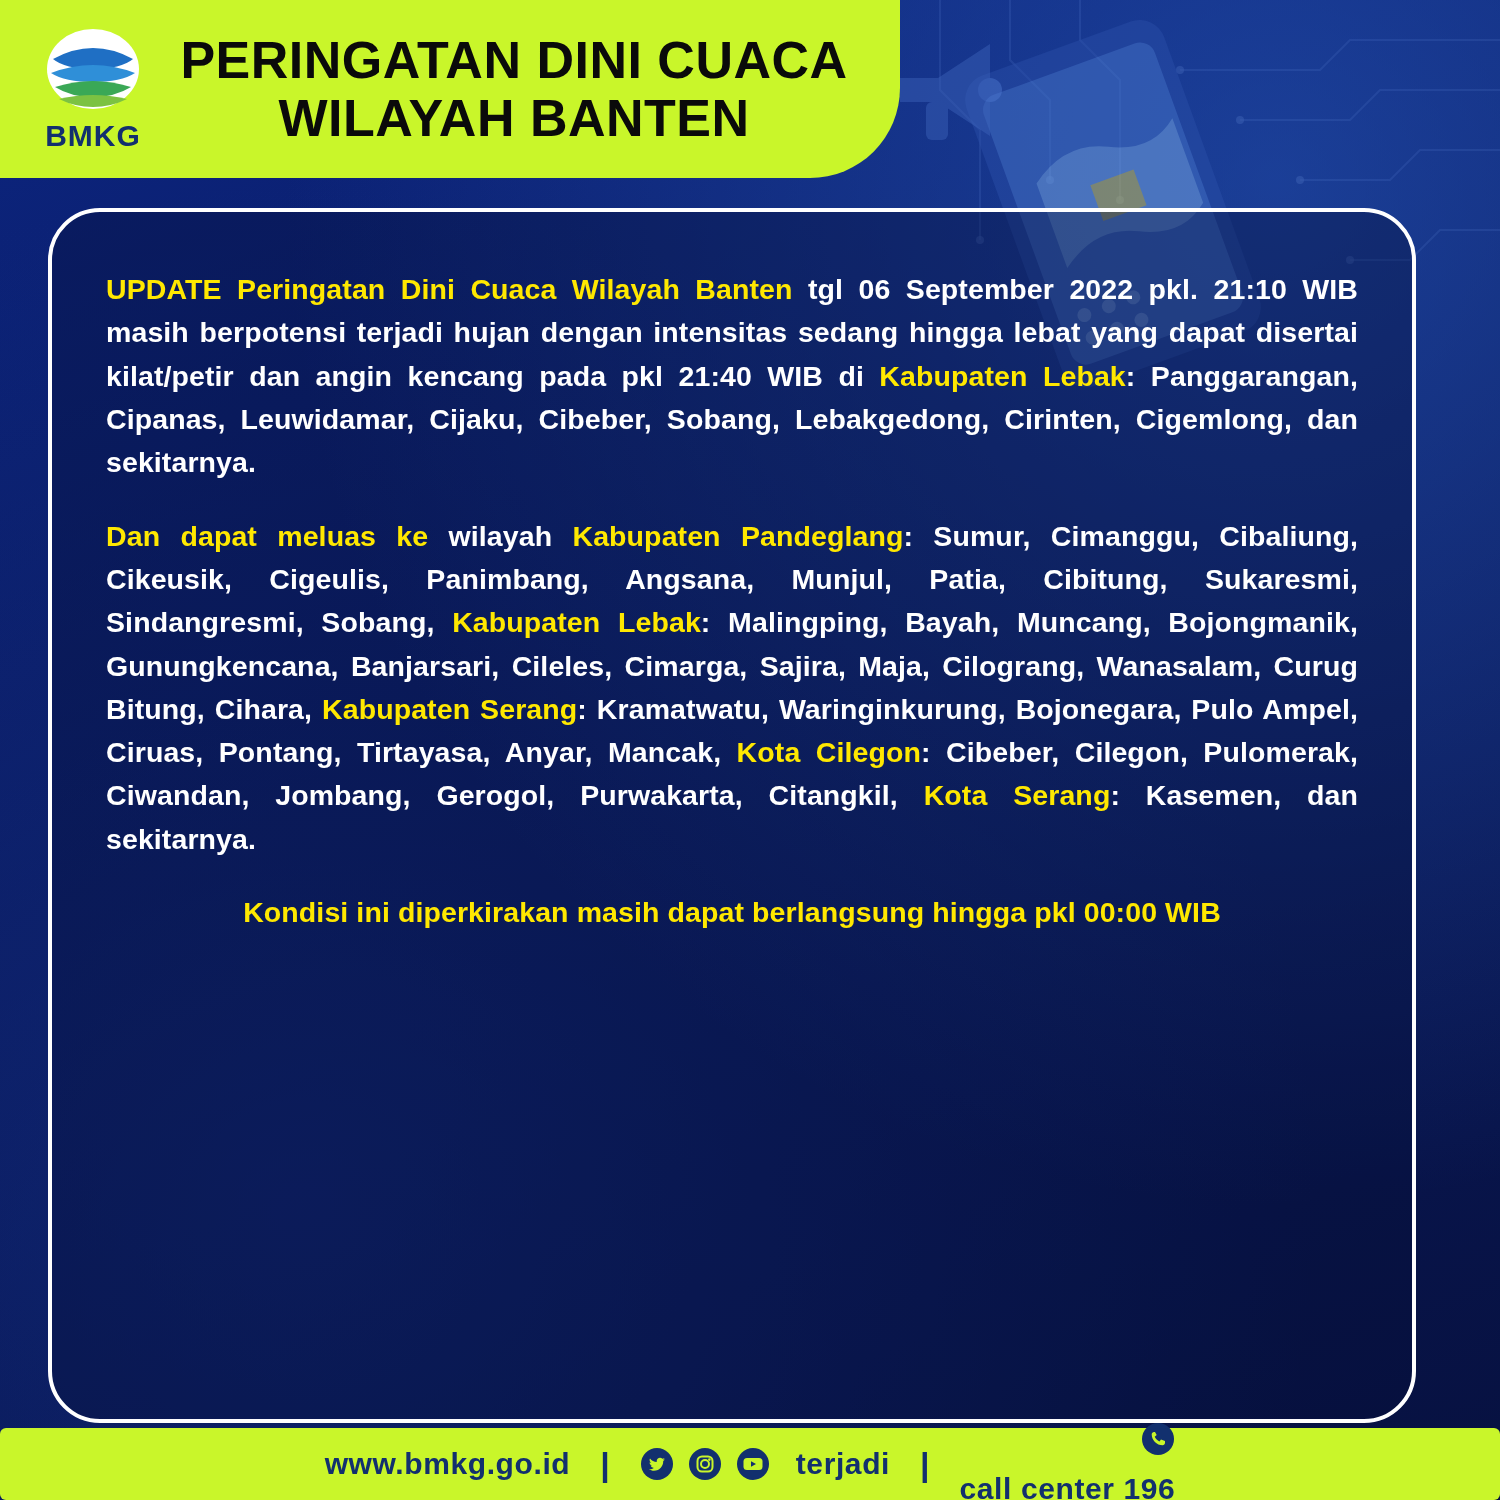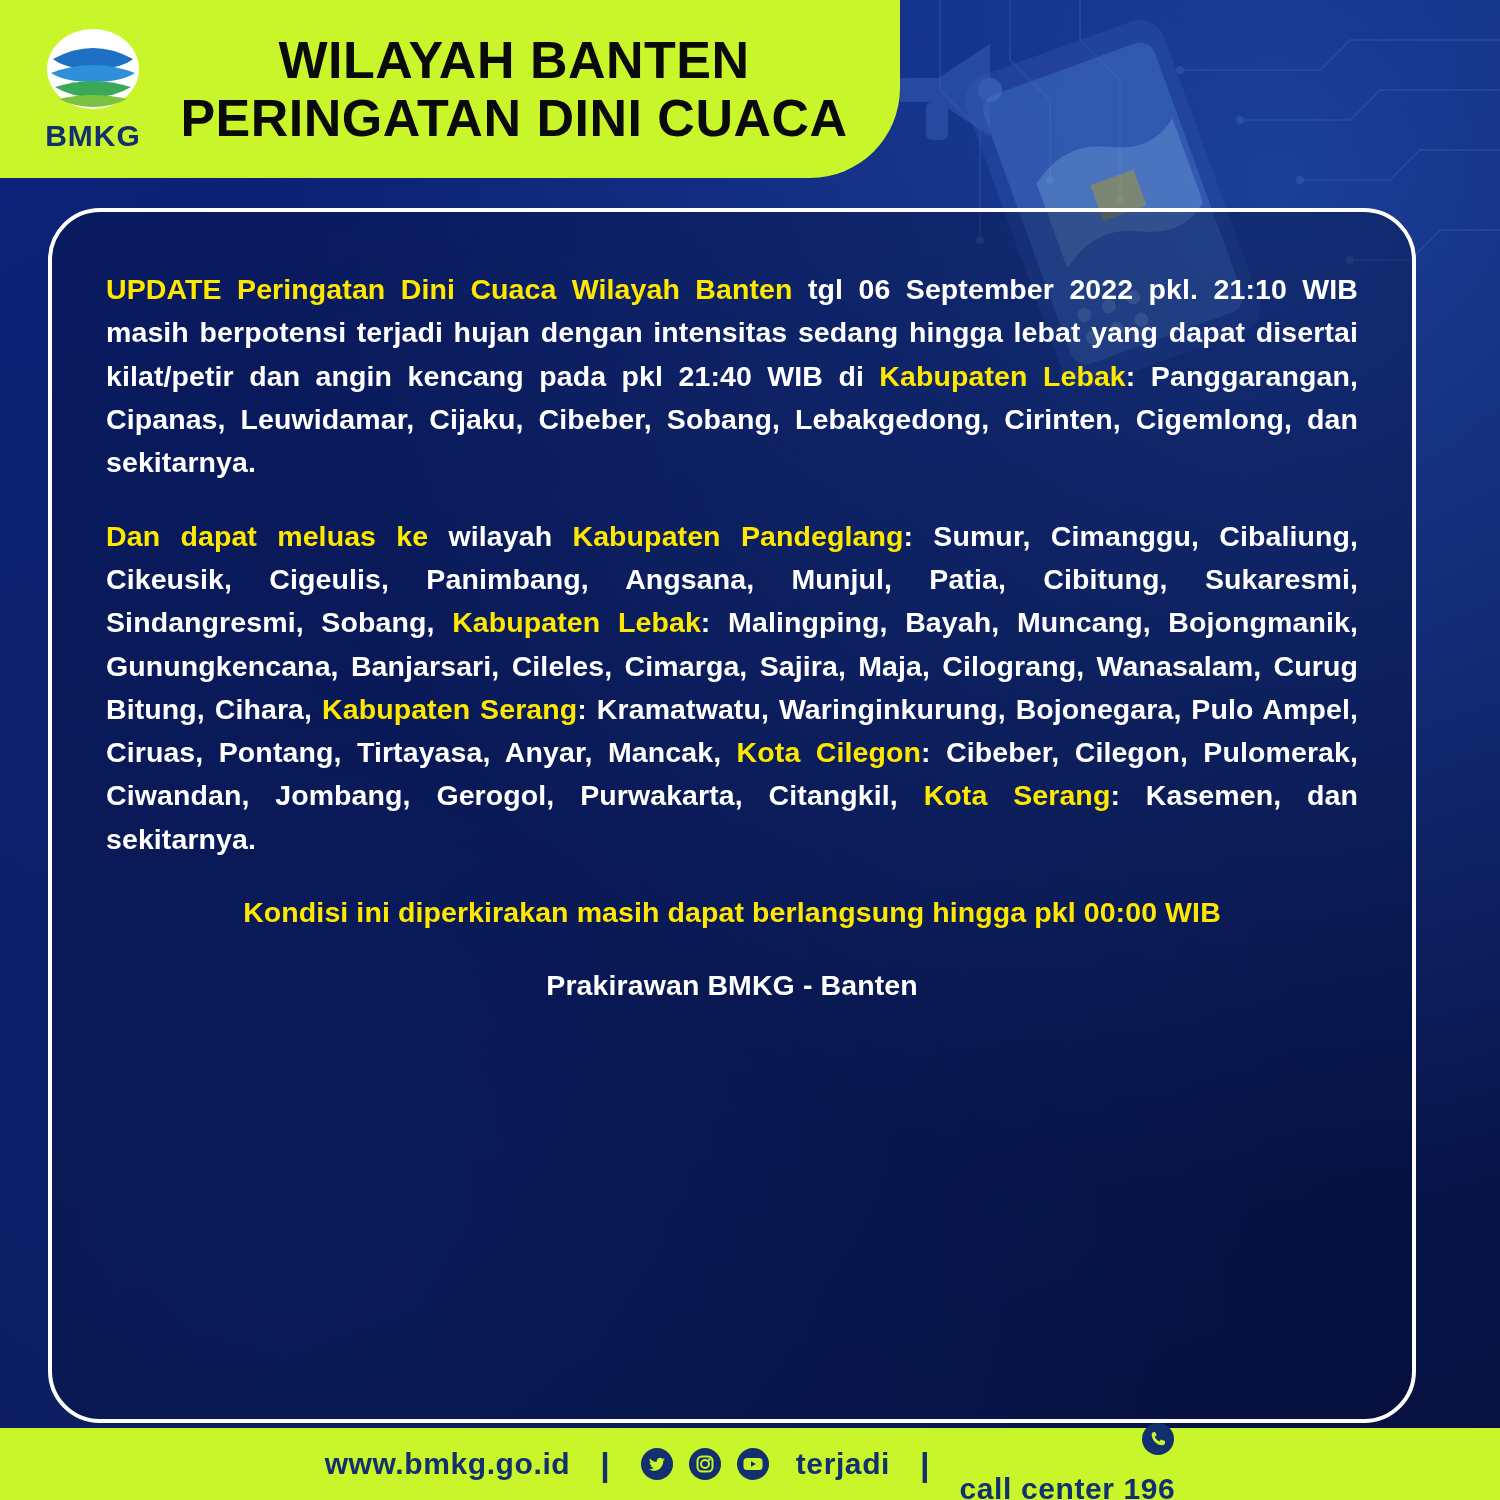--- a/index.html
+++ b/index.html
@@ -92,20 +92,21 @@
   .plain { color: #ffffff; }
   .left { text-align: center; }
 
   
   .footer {
     position: absolute; left: 0; bottom: 0;
     width: 1500px; height: 72px;
     background: #c9f62a;
     display: flex; align-items: center; justify-content: center;
     gap: 26px;
+    border-radius: 6px;
   }
   .footer-text {
     font-family: "Liberation Sans", sans-serif;
     font-weight: bold; font-size: 30px; color: #12306e;
     letter-spacing: 0.6px;
   }
   .sep {
     font-family: "Liberation Sans", sans-serif;
     font-weight: bold; font-size: 34px; color: #12306e;
     margin: 0 4px;
@@ -173,32 +174,31 @@
             <ellipse cx="54" cy="44" rx="46" ry="40" fill="#ffffff"></ellipse>
             <path d="M14 34 q40 -22 80 0 q-12 10 -40 10 q-28 0 -40 -10 z" fill="#1f6fc4"></path>
             <path d="M12 48 q42 -16 84 0 q-14 9 -42 9 q-28 0 -42 -9 z" fill="#2f8fd8"></path>
             <path d="M16 62 q38 -12 76 0 q-16 10 -38 10 q-22 0 -38 -10 z" fill="#3aa856"></path>
             <path d="M20 74 q34 -8 68 0 q-16 8 -34 8 q-18 0 -34 -8 z" fill="#7cc242"></path>
           </svg>
         </div>
         <div class="logo-text">BMKG</div>
       </div>
       <div class="header-title">
+        <div>PERINGATAN DINI CUACA</div>
         <div>WILAYAH BANTEN</div>
-        <div>PERINGATAN DINI CUACA</div>
       </div>
     </div>
   </div>
 
   <div class="card">
     <div class="card-inner">
       <div class="para"><span class="hl">UPDATE Peringatan Dini Cuaca Wilayah Banten </span><span class="plain">tgl 06 September 2022 pkl. 21:10 WIB masih berpotensi terjadi hujan dengan intensitas sedang hingga lebat yang dapat disertai kilat/petir dan angin kencang pada pkl 21:40 WIB di </span><span class="hl">Kabupaten Lebak</span><span class="plain">: Panggarangan, Cipanas, Leuwidamar, Cijaku, Cibeber, Sobang, Lebakgedong, Cirinten, Cigemlong, dan sekitarnya.</span></div>
       <div class="para"><span class="hl">Dan dapat meluas ke </span><span class="plain">wilayah </span><span class="hl">Kabupaten Pandeglang</span><span class="plain">: Sumur, Cimanggu, Cibaliung, Cikeusik, Cigeulis, Panimbang, Angsana, Munjul, Patia, Cibitung, Sukaresmi, Sindangresmi, Sobang, </span><span class="hl">Kabupaten Lebak</span><span class="plain">: Malingping, Bayah, Muncang, Bojongmanik, Gunungkencana, Banjarsari, Cileles, Cimarga, Sajira, Maja, Cilograng, Wanasalam, Curug Bitung, Cihara, </span><span class="hl">Kabupaten Serang</span><span class="plain">: Kramatwatu, Waringinkurung, Bojonegara, Pulo Ampel, Ciruas, Pontang, Tirtayasa, Anyar, Mancak, </span><span class="hl">Kota Cilegon</span><span class="plain">: Cibeber, Cilegon, Pulomerak, Ciwandan, Jombang, Gerogol, Purwakarta, Citangkil, </span><span class="hl">Kota Serang</span><span class="plain">: Kasemen, dan sekitarnya.</span></div>
       <div class="para left"><span class="hl">Kondisi ini diperkirakan masih dapat berlangsung hingga pkl 00:00 WIB</span></div>
-      <div class="para left"><span class="plain">Prakirawan BMKG - Banten</span></div>
     </div>
   </div>
 
   <div class="footer">
     <span class="footer-text">www.bmkg.go.id</span>
     <span class="sep">|</span>
     <span class="social-group">
       <span>
         <svg class="sico" viewBox="0 0 34 34">
           <circle cx="17" cy="17" r="16" fill="#12306e"></circle>

